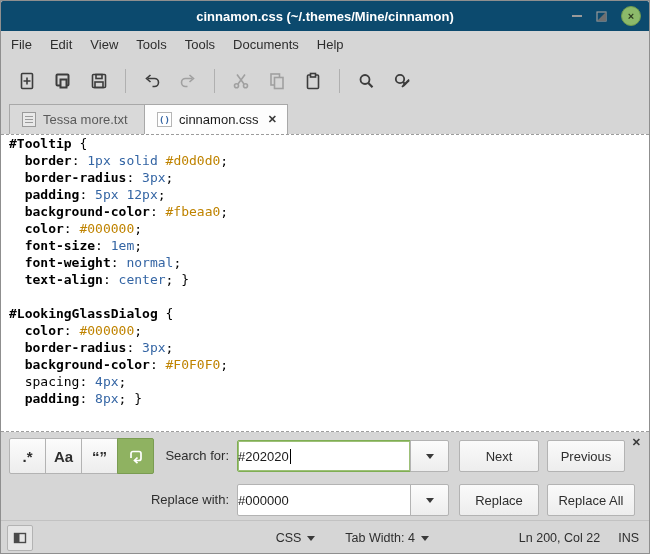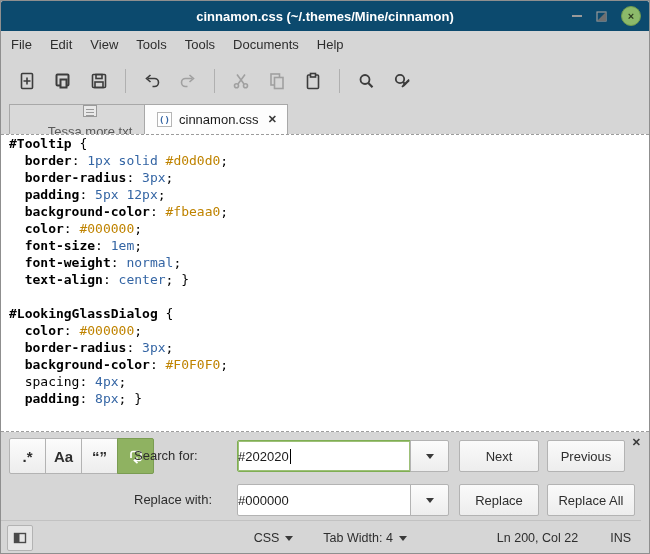--- a/index.html
+++ b/index.html
@@ -20,55 +20,55 @@
   
   .toolbar { position:absolute; top:57px; left:0; right:0; height:46px; display:flex; align-items:center; padding-left:8px; }
   .tbtn { width:36px; height:36px; display:flex; align-items:center; justify-content:center; background:transparent; border:none; }
   .tsep { width:1px; height:24px; background:#b0b0b0; margin:0 8px; }
   .icon-dark { stroke:#3c3c3c; fill:none; stroke-width:1.6; }
   .icon-gray { stroke:#a0a0a0; fill:none; stroke-width:1.6; }
 
   
   .tabbar { position:absolute; top:103px; left:0; right:0; height:30px; }
   .tab { position:absolute; top:0; height:30px; display:flex; align-items:center; gap:7px; padding:0 10px 0 12px; font-size:13px; border:1px solid #a8a8a8; border-bottom:none; }
-  .tab.inactive { left:8px; width:160px; background:#d9d9d9; color:#5a5a5a;flex-direction:column; }
+  .tab.inactive { left:8px; width:160px; background:#d9d9d9; color:#5a5a5a; }
   .tab.active { left:143px; width:144px; background:#fdfdfd; color:#1a1a1a; }
   .tab .close-x { margin-left:auto; color:#3a3a3a; font-size:11px; font-weight:bold; }
   .doc-icon-box { width:14px; height:15px; border:1px solid #9a9a9a; background:#e9e9e9; display:flex; flex-direction:column; gap:2px; padding:3px 2px 0 2px; }
   .doc-icon-box i { display:block; height:1px; background:#9a9a9a; }
   .css-icon-box { width:15px; height:15px; border:1px solid #b5b5b5; background:#ffffff; color:#3465a4; font-size:9px; font-weight:bold; display:flex; align-items:center; justify-content:center; font-family:"DejaVu Sans Mono",monospace; }
 
   
   .editor { position:absolute; top:133px; left:0; right:0; height:298px; background:#ffffff; border-top:1px dashed #9c9c9c; border-bottom:1px dashed #9c9c9c; padding:0 0 0 8px; overflow:hidden; }
   .cl { font-family:"DejaVu Sans Mono",monospace; font-size:13px; line-height:17px; white-space:pre; color:#000; }
   .cl .b { font-weight:bold; color:#000000; }
   .cl .p { color:#000000; }
   .cl .v { color:#3465a4; }
   .cl .h { color:#bf8300; }
 
   
   .search-panel { position:absolute; top:431px; left:0; right:0; height:88px; background:#d6d6d6; }
   .toggle-group { position:absolute; left:8px; top:6px; display:flex; }
   .toggle { width:37px; height:36px; border:1px solid #b3b3b3; margin-left:-1px; background:linear-gradient(#fcfcfc,#ededed); display:flex; align-items:center; justify-content:center; font-size:15px; font-weight:bold; color:#2e2e2e; }
   .toggle:first-child { margin-left:0; border-radius:2px 0 0 2px; }
   .toggle.green { background:#8fb261; border-color:#7a9c52; border-radius:0 2px 2px 0; }
-  .srow-label { position:absolute; width:95px; font-size:13px; color:#2e2e2e; }
+  .srow-label { position:absolute; width:95px; text-align:right; font-size:13px; color:#2e2e2e; }
   .entry { position:absolute; left:236px; width:174px; height:32px; background:#ffffff; border:1px solid #b3b3b3; border-radius:2px 0 0 2px; font-size:13px; color:#1a1a1a; display:flex; align-items:center; }
   .entry.focused { border-color:#7fae53; box-shadow:0 0 0 1px #9dc077 inset; }
   .caret { display:inline-block; width:1px; height:15px; background:#000; margin-left:1px; }
   .combo-arrow { position:absolute; left:409px; width:39px; height:32px; border:1px solid #b3b3b3; border-radius:0 2px 2px 0; background:linear-gradient(#fcfcfc,#ededed); display:flex; align-items:center; justify-content:center; }
   .pbtn { position:absolute; height:32px; border:1px solid #b3b3b3; border-radius:2px; background:linear-gradient(#fafafa,#ededed); font-size:13px; color:#2e2e2e; display:flex; align-items:center; justify-content:center; }
   .panel-close { position:absolute; right:8px; top:4px; color:#3a3a3a; font-size:11px; font-weight:bold; }
 
   
-  .statusbar { position:absolute; top:519px; left:0; right:8px; height:35px; border-top:1px solid #c2c2c2; display:flex; align-items:center; padding:0 10px 0 6px; }
+  .statusbar { position:absolute; top:519px; left:0; right:0; height:35px; border-top:1px solid #c2c2c2; display:flex; align-items:center; padding:0 10px 0 6px; }
   .sideb { width:26px; height:26px; border:1px solid #b3b3b3; border-radius:2px; background:#e6e6e6; display:flex; align-items:center; justify-content:center; }
   .status-right { margin-left:auto; display:flex; align-items:center; font-size:12.5px; color:#2e2e2e; }
   .sb-item { display:flex; align-items:center; gap:6px; }
-  .gap1 { margin-right:30px; } .gap2 { margin-right:58px; } .gap3 { margin-right:32px;padding-left:32px; }
+  .gap1 { margin-right:30px; } .gap2 { margin-right:58px; } .gap3 { margin-right:18px;padding-left:32px; }
   .tri { width:0; height:0; border-left:4px solid transparent; border-right:4px solid transparent; border-top:5px solid #3a3a3a; }
 </style>
 </head>
 <body>
 
 <div class="window">
 
   <div class="titlebar">
     <span class="title">cinnamon.css (~/.themes/Mine/cinnamon)</span>
     <div class="win-controls">

